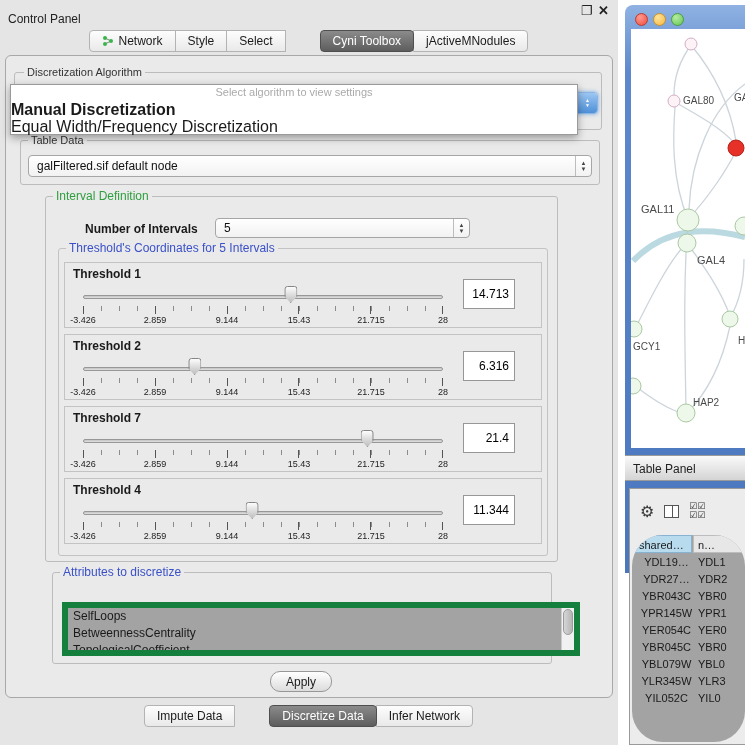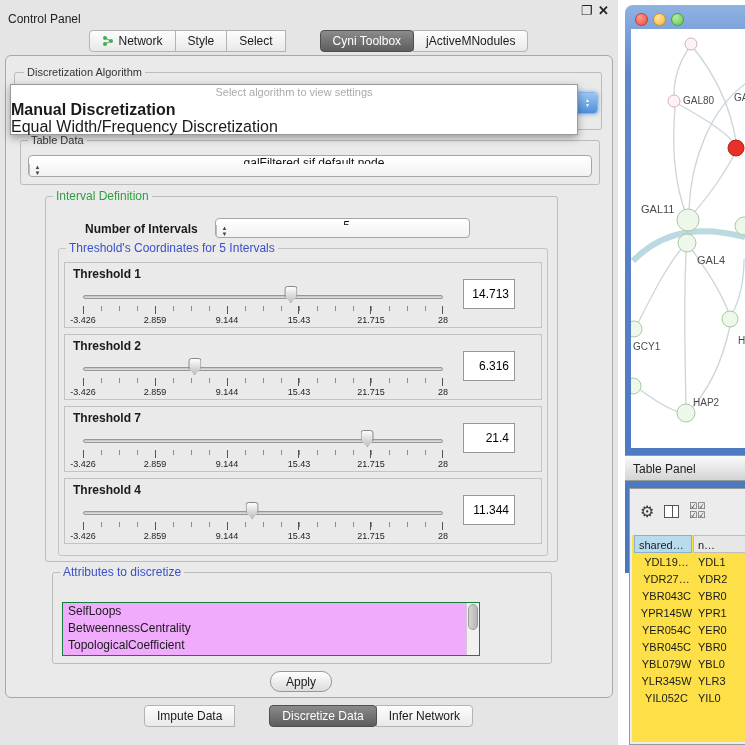--- a/index.html
+++ b/index.html
@@ -37,21 +37,21 @@
                     align-items:center; justify-content:center; color:#fff; font-size:5px; line-height:5px; }
 
   .algo-popup { position:absolute; left:10px; top:84px; width:568px; height:51px; background:#fff;
                 border:1px solid #9a9a9a; box-shadow:0 3px 8px rgba(0,0,0,.35); z-index:6; }
   .popup-placeholder { height:16px; line-height:15px; text-align:center; color:#aaa; font-size:11px; }
   .popup-item { height:17px; line-height:17px; font-size:16px; }
   .popup-item.bold { font-weight:bold; }
 
   .td-group { left:20px; top:140px; width:580px; height:45px; }
   .td-title { left:28px; top:134px; color:#333; }
-  .combo { position:absolute; background:linear-gradient(#ffffff,#f2f2f2); border:1px solid #a6a6a6; border-radius:4px; display:flex; align-items:center;flex-direction:column; }
+  .combo { position:absolute; background:linear-gradient(#ffffff,#f2f2f2); border:1px solid #a6a6a6; border-radius:4px; display:flex; align-items:center; }
   .combo-text { flex:1; padding-left:8px; font-size:12px; color:#111; overflow:hidden; white-space:nowrap; }
   .combo-stepper { width:16px; align-self:stretch; border-left:1px solid #bdbdbd; display:flex; flex-direction:column;
                    align-items:center; justify-content:center; font-size:6px; line-height:6px; color:#444; }
   .td-combo { left:28px; top:155px; width:564px; height:22px; }
 
   .interval-group { left:45px; top:196px; width:513px; height:366px; }
   .interval-title { left:53px; top:190px; color:#2f9e3f; font-size:12px; }
   .noi-label { position:absolute; left:85px; top:222px; font-weight:bold; font-size:12px; }
   .noi-combo { left:215px; top:218px; width:255px; height:20px; }
 
@@ -71,21 +71,21 @@
   .ticks-major { position:absolute; left:0; right:0; top:25px; height:8px;
                  background:repeating-linear-gradient(90deg,#555 0 1px,transparent 1px 20%); border-right:1px solid #555; }
   .scale-labels { position:absolute; left:0; right:0; top:34px; height:11px; }
   .scale-labels span { position:absolute; transform:translateX(-50%); font-size:9px; color:#222; white-space:nowrap; }
   .th-value { position:absolute; right:26px; top:16px; width:52px; height:30px; border:1px solid #979797;
               background:#fff; font-family:"Liberation Sans",sans-serif; font-size:12px; text-align:right; padding-right:5px; }
 
   .attr-group { left:52px; top:572px; width:500px; height:92px; }
   .attr-title { left:60px; top:566px; color:#3a50c8; font-size:12px; }
   .attr-list-title { position:absolute; left:62px; top:619px; font-weight:normal; font-size:12px;padding-left:16px; }
-  .attr-list { position:absolute; left:62px; top:602px; width:418px; height:54px; background:#f0abfc; border:1px solid #15803d; overflow:hidden; }
+  .attr-list { position:absolute; left:62px; top:602px; width:518px; height:54px; background:#a3a3a3; border:6px solid #15803d; overflow:hidden; }
   .attr-item { height:17px; line-height:17px; padding-left:5px; font-size:12px; }
   .attr-scroll { position:absolute; right:0; top:0; bottom:0; width:13px; background:#f1f1f1; border-left:1px solid #ccc; }
   .attr-scroll-thumb { position:absolute; left:1px; right:1px; top:1px; height:26px; background:linear-gradient(90deg,#d6d6d6,#b5b5b5); border:1px solid #9b9b9b; border-radius:5px; }
 
   .apply-btn { position:absolute; left:270px; top:671px; width:62px; height:21px; border:1px solid #979797; border-radius:10px;
                background:linear-gradient(#ffffff,#dcdcdc); font-size:12px; display:flex; align-items:center; justify-content:center; }
 
   
   .net-win { position:absolute; left:625px; top:5px; width:120px; height:568px;
              background:linear-gradient(#8fb2e2 0%, #5d88cc 12%, #4a76be 100%); border-radius:8px 0 0 0; }
@@ -98,21 +98,21 @@
   .tp-header { position:absolute; left:625px; top:455px; width:120px; height:26px;
                background:linear-gradient(#fafafa,#d4d4d4); border-top:1px solid #9a9a9a; border-bottom:1px solid #9a9a9a; }
   .tp-header span { position:absolute; left:8px; top:6px; font-size:12px; color:#222; }
 
   .table-win { position:absolute; left:629px; top:488px; width:116px; height:257px; background:#ececec; border:1px solid #9a9a9a; border-right:none; }
   .tw-toolbar { position:absolute; left:0; top:0; right:0; height:44px; display:flex; align-items:center; gap:10px; padding-left:10px; }
   .gear-ic { font-size:16px; color:#3a3a3a; }
   .cols-ic { width:15px; height:13px; border:1px solid #555; background:#fff; position:relative; }
   .cols-ic::after { content:""; position:absolute; left:7px; top:0; bottom:0; width:1px; background:#555; }
   .checks { display:grid; grid-template-columns:auto auto; font-size:9px; line-height:9px; color:#333; }
-  .tw-body { position:absolute; left:2px; top:46px; right:0; bottom:2px; background:#fde047; overflow:hidden; }
+  .tw-body { position:absolute; left:2px; top:46px; right:0; bottom:2px; background:#a3a3a3; overflow:hidden;border-radius:31px; }
   .tw-hcell { position:absolute; top:0; height:18px; font-size:11px; line-height:18px; padding-left:4px; overflow:hidden; white-space:nowrap; }
   .tw-hcell.c1 { left:2px; width:58px; background:#b9dbee; border:1px solid #87b2d2; }
   .tw-hcell.c2 { left:61px; width:55px; background:#e7e7e7; border:1px solid #bdbdbd; }
   .tw-rows { position:absolute; left:2px; top:19px; right:0; bottom:0;text-align:center; }
   .tw-row { position:relative; height:17px; line-height:17px; font-size:11px; white-space:nowrap; overflow:hidden; }
   .tw-row .rc1 { position:absolute; left:5px; width:55px; overflow:hidden; }
   .tw-row .rc2 { position:absolute; left:64px; overflow:hidden; }
 
   svg text { font-family:"Liberation Sans",sans-serif; }
 </style>

